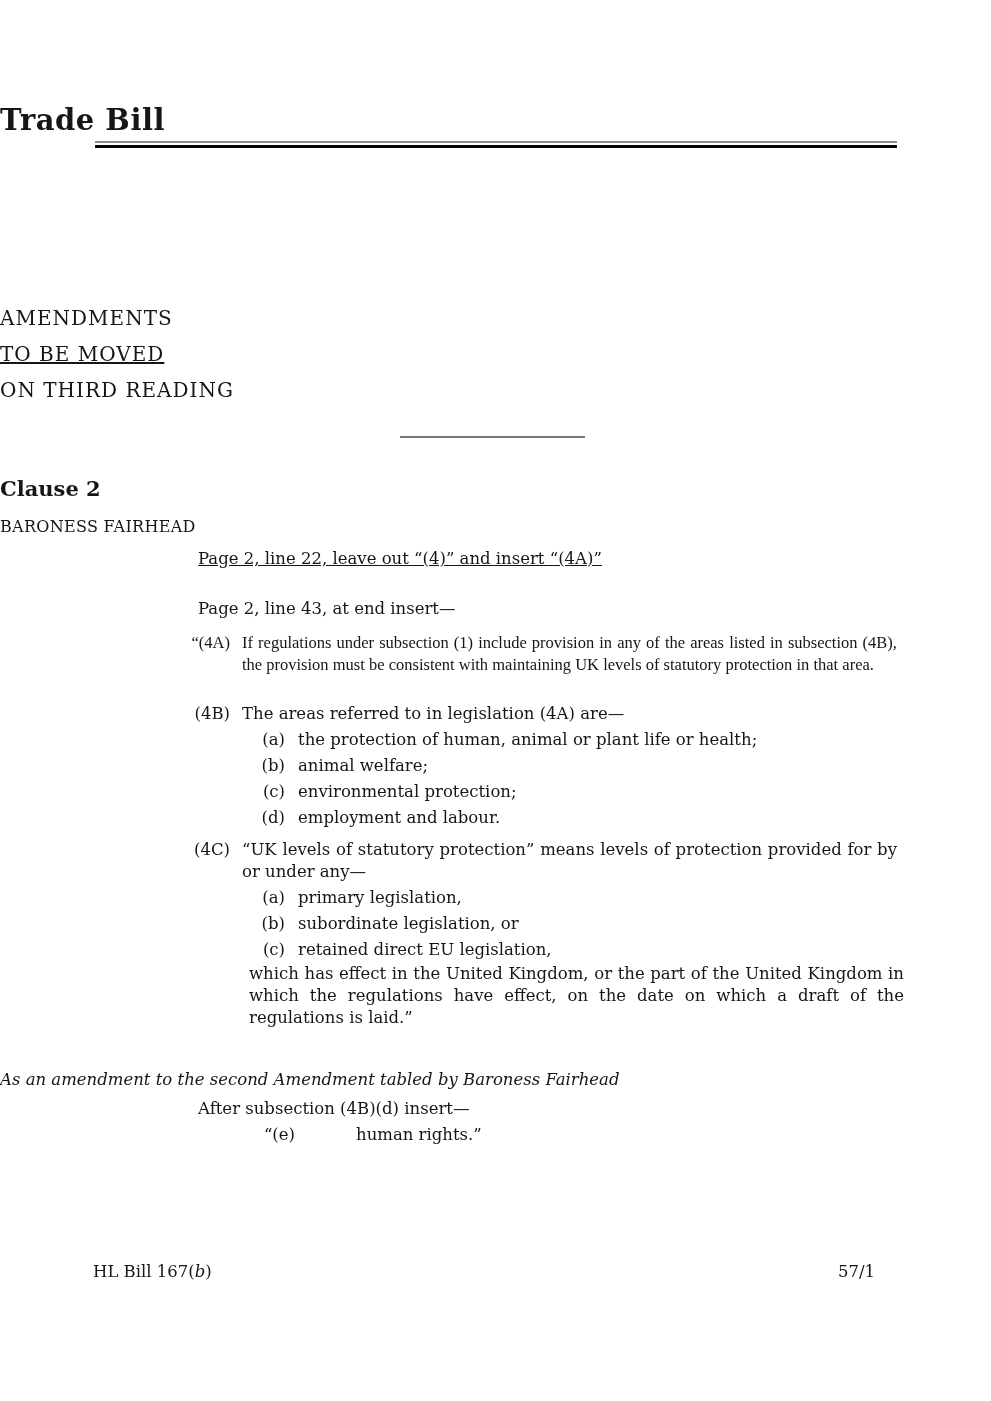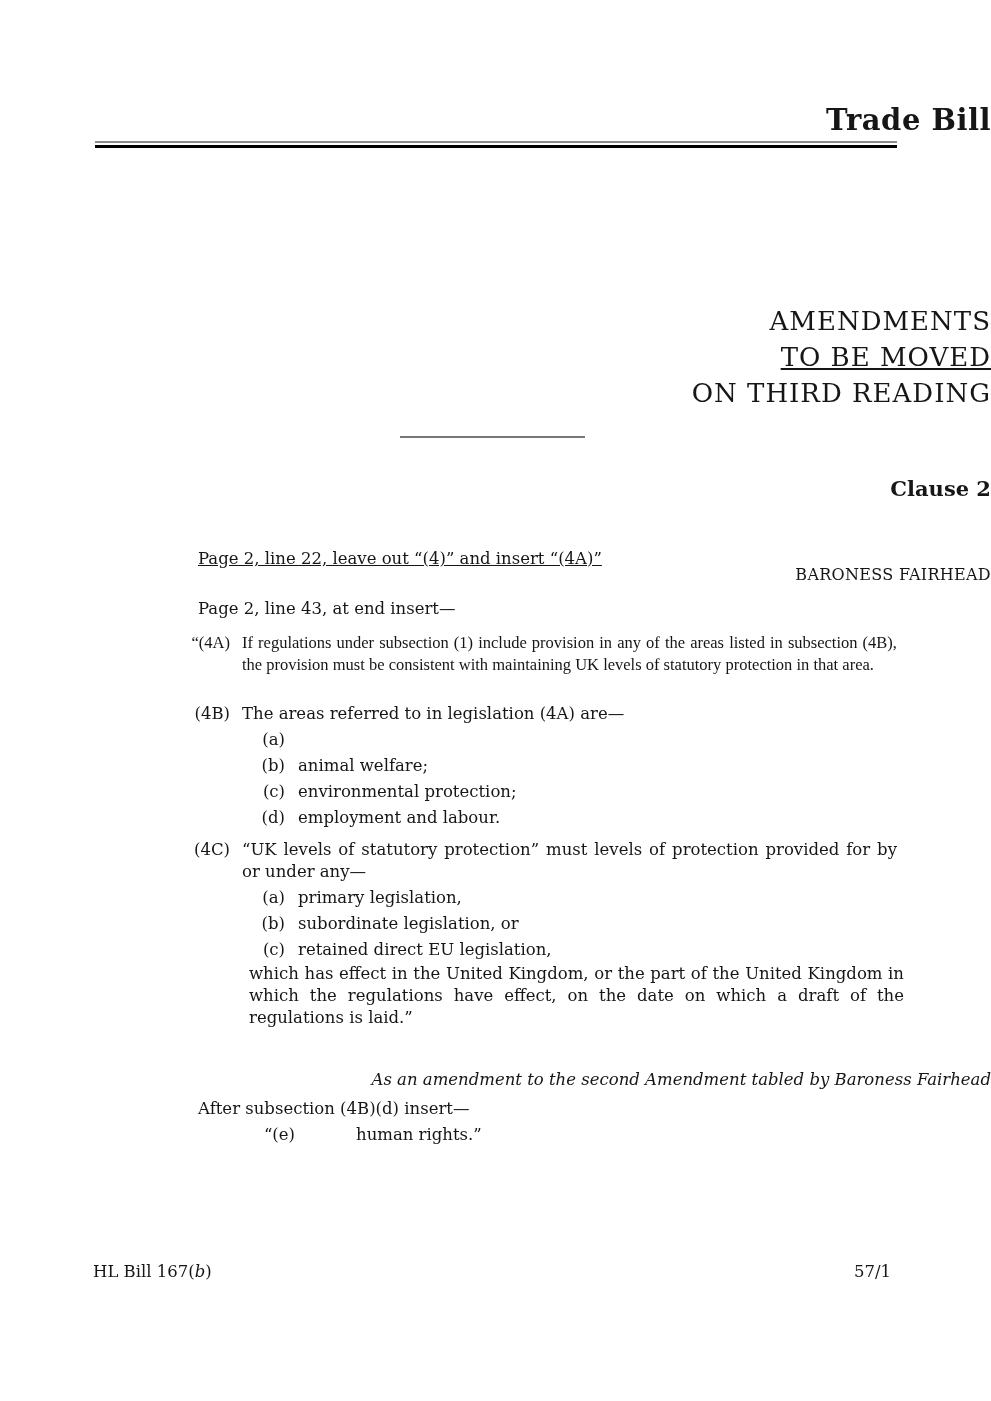--- a/index.html
+++ b/index.html
@@ -6,45 +6,45 @@
   html, body { width: 991px; height: 1401px; background: #ffffff; overflow: hidden; }
   .page {
     position: relative;
     width: 991px; height: 1401px;
     background: #ffffff;
     font-family: "DejaVu Serif", "Liberation Serif", serif;
     color: #161616;
     font-size: 16.5px;
   }
   .abs { position: absolute; }
-  .centered { left: 0; width: 100%; text-align: right; }
+  .centered { left: 0; width: 100%; text-align: left; }
 
   .bill-title {
     top: 103px;
     font-size: 29px;
     font-weight: bold;
     letter-spacing: 0.5px;
   }
   .title-rule { top: 141px; left: 95px; width: 802px; }
   .title-rule .thin  { height: 2px; background: #8c8c8c; }
   .title-rule .thick { height: 3px; background: #000000; margin-top: 2px; }
 
-  .doc-heading { font-size: 26px; letter-spacing: 1px; }
+  .doc-heading { font-size: 20px; letter-spacing: 1px; }
   .h-line1 { top: 306px; }
   .h-line2 { top: 342px; text-decoration: underline; }
   .h-line3 { top: 378px; }
 
   .section-divider {
     top: 436px; left: 400px; width: 185px; height: 2px;
     background: #777777;
   }
 
   .clause-heading { top: 476px; font-weight: bold; font-size: 21px; }
   .sponsor { font-size: 16px; letter-spacing: 0.3px; }
-  .sponsor-1 { top: 517px; margin-top: 48px; }
+  .sponsor-1 { top: 517px; }
   .sponsor-2 { top: 1046px; }
   .amendment-note { top: 1070px; font-style: italic; font-size: 16.5px; }
 
   .instruction { left: 198px; font-size: 16.5px; line-height: 22px; }
   .instr-1 { top: 548px; text-decoration: underline; }
   .instr-2 { top: 598px; }
   .instr-3 { top: 1098px; }
 
   .sub-label {
     left: 140px; width: 90px;
@@ -70,21 +70,21 @@
   .t-4b-a { top: 729px; } .t-4b-b { top: 755px; }
   .t-4b-c { top: 781px; } .t-4b-d { top: 807px; }
   .t-4c-a { top: 887px; } .t-4c-b { top: 913px; } .t-4c-c { top: 939px; }
 
   .e-label { left: 200px; width: 95px; text-align: right; line-height: 22px; }
   .e-text  { left: 308px; line-height: 22px; margin-left: 48px; }
   .t-e { top: 1124px; }
 
   .footer { top: 1262px; font-size: 16.5px; }
   .footer-left  { left: 93px; }
-  .footer-right { right: 100px; }
+  .footer-right { right: 116px; }
   .ital { font-style: italic; }
 </style>
 </head>
 <body>
 
 <div class="page">
 
   <div class="abs centered bill-title">Trade Bill</div>
 
   <div class="abs title-rule">
@@ -106,29 +106,30 @@
 
   <div class="abs instruction instr-2">Page 2, line 43, at end insert—</div>
 
   <div class="abs sub-label t-4a">“(4A)</div>
   <div class="abs sub-text t-4a">If regulations under subsection (1) include provision in any of the areas listed in subsection (4B), the provision must be consistent with maintaining UK levels of statutory protection in that area.</div>
 
   <div class="abs sub-label t-4b">(4B)</div>
   <div class="abs sub-text t-4b">The areas referred to in legislation (4A) are—</div>
 
   <div class="abs item-label t-4b-a">(a)</div>
+  <div class="abs item-text t-4b-a">the protection of human, animal or plant life or health;</div>
   <div class="abs item-label t-4b-b">(b)</div>
   <div class="abs item-text t-4b-b">animal welfare;</div>
   <div class="abs item-label t-4b-c">(c)</div>
   <div class="abs item-text t-4b-c">environmental protection;</div>
   <div class="abs item-label t-4b-d">(d)</div>
   <div class="abs item-text t-4b-d">employment and labour.</div>
 
   <div class="abs sub-label t-4c">(4C)</div>
-  <div class="abs sub-text t-4c">“UK levels of statutory protection” must levels of protection provided for by or under any—</div>
+  <div class="abs sub-text t-4c">“UK levels of statutory protection” means levels of protection provided for by or under any—</div>
 
   <div class="abs item-label t-4c-a">(a)</div>
   <div class="abs item-text t-4c-a">primary legislation,</div>
   <div class="abs item-label t-4c-b">(b)</div>
   <div class="abs item-text t-4c-b">subordinate legislation, or</div>
   <div class="abs item-label t-4c-c">(c)</div>
   <div class="abs item-text t-4c-c">retained direct EU legislation,</div>
 
   <div class="abs sub-text t-cont">which has effect in the United Kingdom, or the part of the United Kingdom in which the regulations have effect, on the date on which a draft of the regulations is laid.”</div>
 

